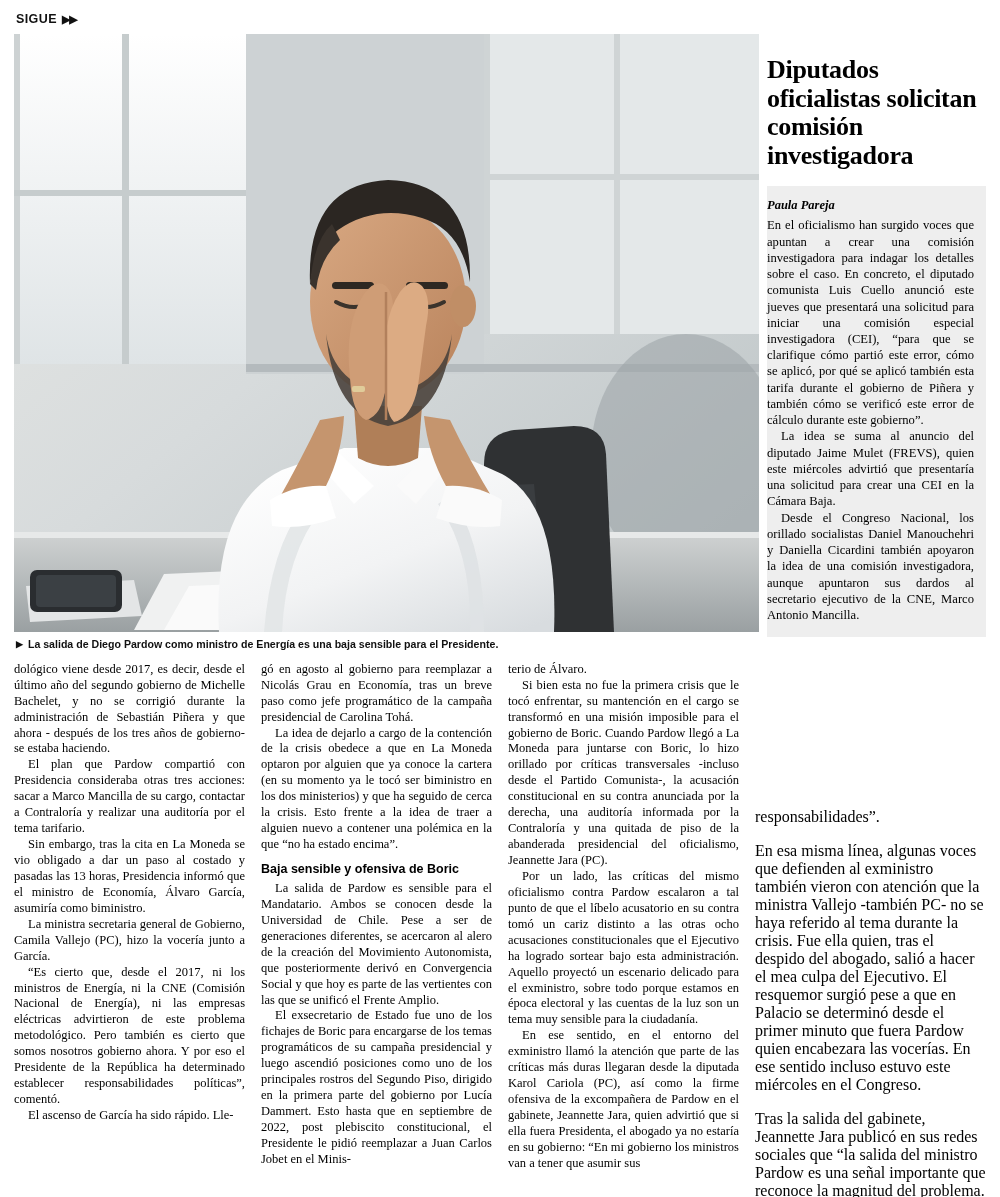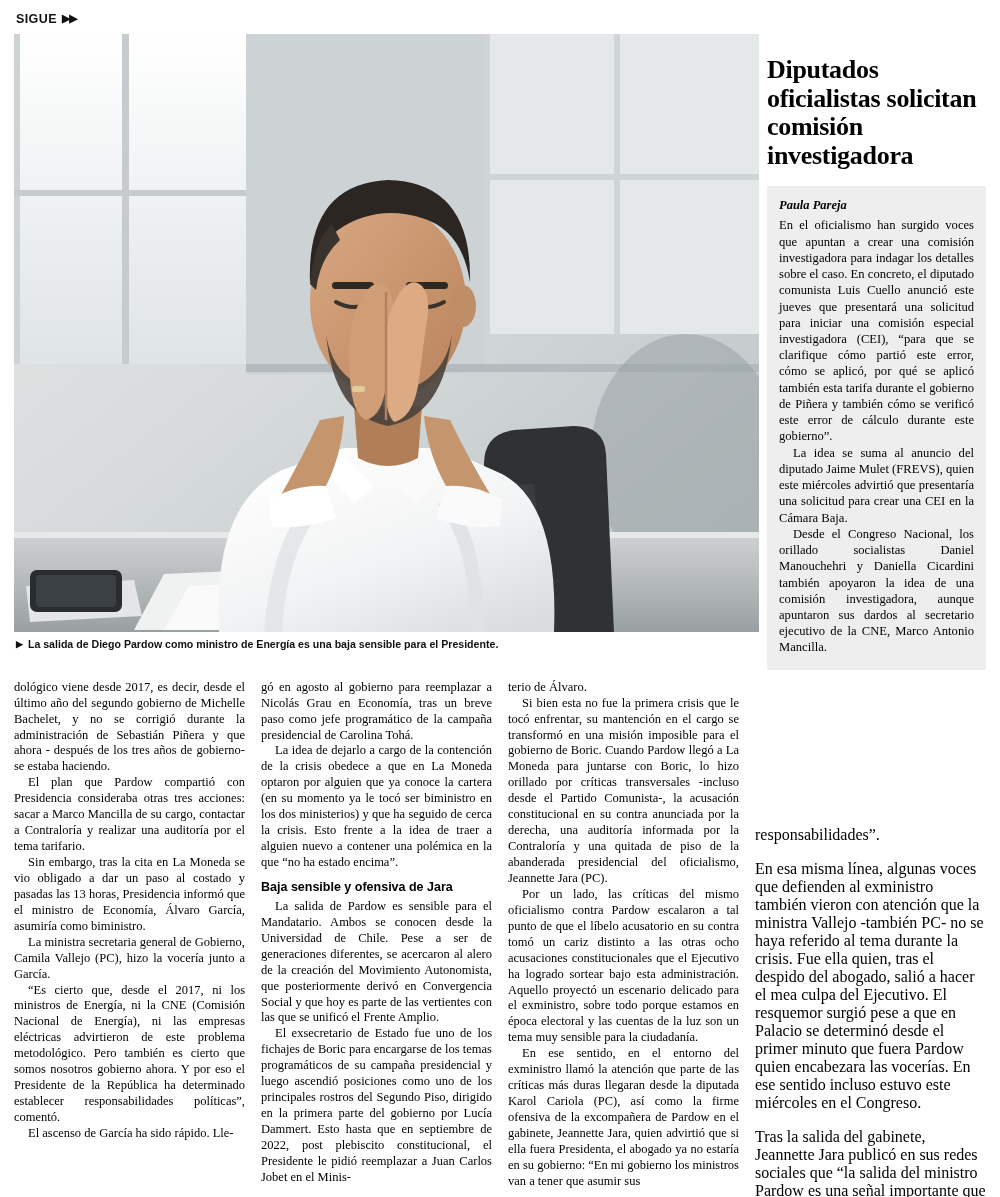--- a/index.html
+++ b/index.html
@@ -25,21 +25,21 @@
 
   
   .sigue {
     font-family: "Liberation Sans", sans-serif;
     font-weight: bold;
     font-size: 12.5px;
     letter-spacing: 0.4px;
     color: #111;
     margin: 2px 0 8px 2px;
     display: flex;
-    align-items: flex-start;
+    align-items: flex-end;
     gap: 5px;
   }
   .sigue .arrows {
     font-size: 11px;
     letter-spacing: -1px;
   }
 
   
   .top-zone {
     display: flex;
@@ -85,21 +85,21 @@
     font-family: "Liberation Serif", serif;
     font-weight: bold;
     font-size: 26px;
     line-height: 1.1;
     letter-spacing: -0.3px;
     margin: 0 0 16px 0;
     color: #000;
   }
   .side-box {
     background: #eeeeee;
-    padding: 12px 12px 14px 12px;
+    padding: 12px 12px 14px 0;
   }
   .byline {
     font-family: "Liberation Serif", serif;
     font-weight: bold;
     font-style: italic;
     font-size: 12.5px;
     margin: 0 0 4px 0;
   }
   .side-box p {
     margin: 0;
@@ -281,21 +281,21 @@
       <p>El plan que Pardow compartió con Presidencia consideraba otras tres acciones: sacar a Marco Mancilla de su cargo, contactar a Contraloría y realizar una auditoría por el tema tarifario.</p>
       <p>Sin embargo, tras la cita en La Moneda se vio obligado a dar un paso al costado y pasadas las 13 horas, Presidencia informó que el ministro de Economía, Álvaro García, asumiría como biministro.</p>
       <p>La ministra secretaria general de Gobierno, Camila Vallejo (PC), hizo la vocería junto a García.</p>
       <p>“Es cierto que, desde el 2017, ni los ministros de Energía, ni la CNE (Comisión Nacional de Energía), ni las empresas eléctricas advirtieron de este problema metodológico. Pero también es cierto que somos nosotros gobierno ahora. Y por eso el Presidente de la República ha determinado establecer responsabilidades políticas”, comentó.</p>
       <p>El ascenso de García ha sido rápido. Lle-</p>
     </div>
 
     <div class="col">
       <p>gó en agosto al gobierno para reemplazar a Nicolás Grau en Economía, tras un breve paso como jefe programático de la campaña presidencial de Carolina Tohá.</p>
       <p>La idea de dejarlo a cargo de la contención de la crisis obedece a que en La Moneda optaron por alguien que ya conoce la cartera (en su momento ya le tocó ser biministro en los dos ministerios) y que ha seguido de cerca la crisis. Esto frente a la idea de traer a alguien nuevo a contener una polémica en la que “no ha estado encima”.</p>
-      <p class="subhead">Baja sensible y ofensiva de Jara</p>
+      <p class="subhead">Baja sensible y ofensiva de Boric</p>
       <p>La salida de Pardow es sensible para el Mandatario. Ambos se conocen desde la Universidad de Chile. Pese a ser de generaciones diferentes, se acercaron al alero de la creación del Movimiento Autonomista, que posteriormente derivó en Convergencia Social y que hoy es parte de las vertientes con las que se unificó el Frente Amplio.</p>
       <p>El exsecretario de Estado fue uno de los fichajes de Boric para encargarse de los temas programáticos de su campaña presidencial y luego ascendió posiciones como uno de los principales rostros del Segundo Piso, dirigido en la primera parte del gobierno por Lucía Dammert. Esto hasta que en septiembre de 2022, post plebiscito constitucional, el Presidente le pidió reemplazar a Juan Carlos Jobet en el Minis-</p>
     </div>
 
     <div class="col">
       <p>terio de Álvaro.</p>
       <p>Si bien esta no fue la primera crisis que le tocó enfrentar, su mantención en el cargo se transformó en una misión imposible para el gobierno de Boric. Cuando Pardow llegó a La Moneda para juntarse con Boric, lo hizo orillado por críticas transversales -incluso desde el Partido Comunista-, la acusación constitucional en su contra anunciada por la derecha, una auditoría informada por la Contraloría y una quitada de piso de la abanderada presidencial del oficialismo, Jeannette Jara (PC).</p>
       <p>Por un lado, las críticas del mismo oficialismo contra Pardow escalaron a tal punto de que el líbelo acusatorio en su contra tomó un cariz distinto a las otras ocho acusaciones constitucionales que el Ejecutivo ha logrado sortear bajo esta administración. Aquello proyectó un escenario delicado para el exministro, sobre todo porque estamos en época electoral y las cuentas de la luz son un tema muy sensible para la ciudadanía.</p>
       <p>En ese sentido, en el entorno del exministro llamó la atención que parte de las críticas más duras llegaran desde la diputada Karol Cariola (PC), así como la firme ofensiva de la excompañera de Pardow en el gabinete, Jeannette Jara, quien advirtió que si ella fuera Presidenta, el abogado ya no estaría en su gobierno: “En mi gobierno los ministros van a tener que asumir sus</p>
     </div>

